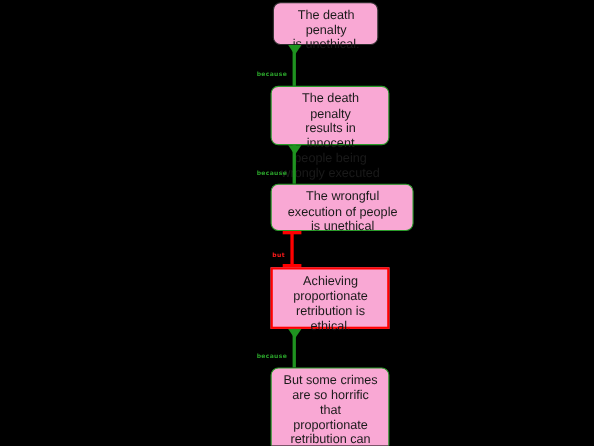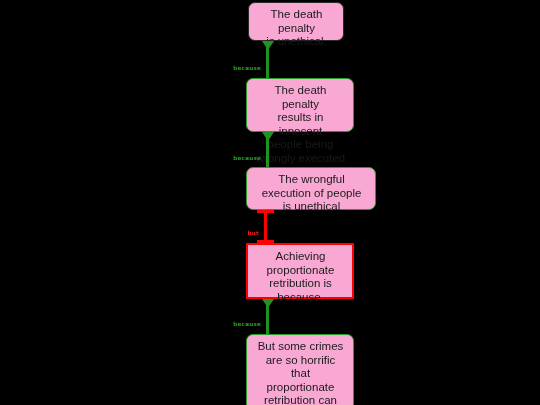--- a/index.html
+++ b/index.html
@@ -133,21 +133,21 @@
   <div class="conn red" style="left:264px; top:210px; width:3px; height:33px;">
     <div class="stem" style="height:33px;"></div>
     <div class="tbar top"></div>
     <div class="tbar bottom"></div>
   </div>
   <div class="conn-label red" style="left:222px; top:230px; width:37px;">but</div>
 
   <div class="node objection" style="left:220px; top:243px; width:108px; height:56px;">Achieving
 proportionate
 retribution is
-because.</div>
+ethical.</div>
 
   <div class="conn green" style="left:266px; top:299px; width:3px; height:35px;">
     <div class="stem" style="height:35px;"></div>
     <div class="arrowhead"></div>
   </div>
   <div class="conn-label green" style="left:213px; top:321px; width:48px;">because</div>
 
   <div class="node support" style="left:220px; top:334px; width:108px; height:77px;">But some crimes
 are so horrific that
 proportionate

